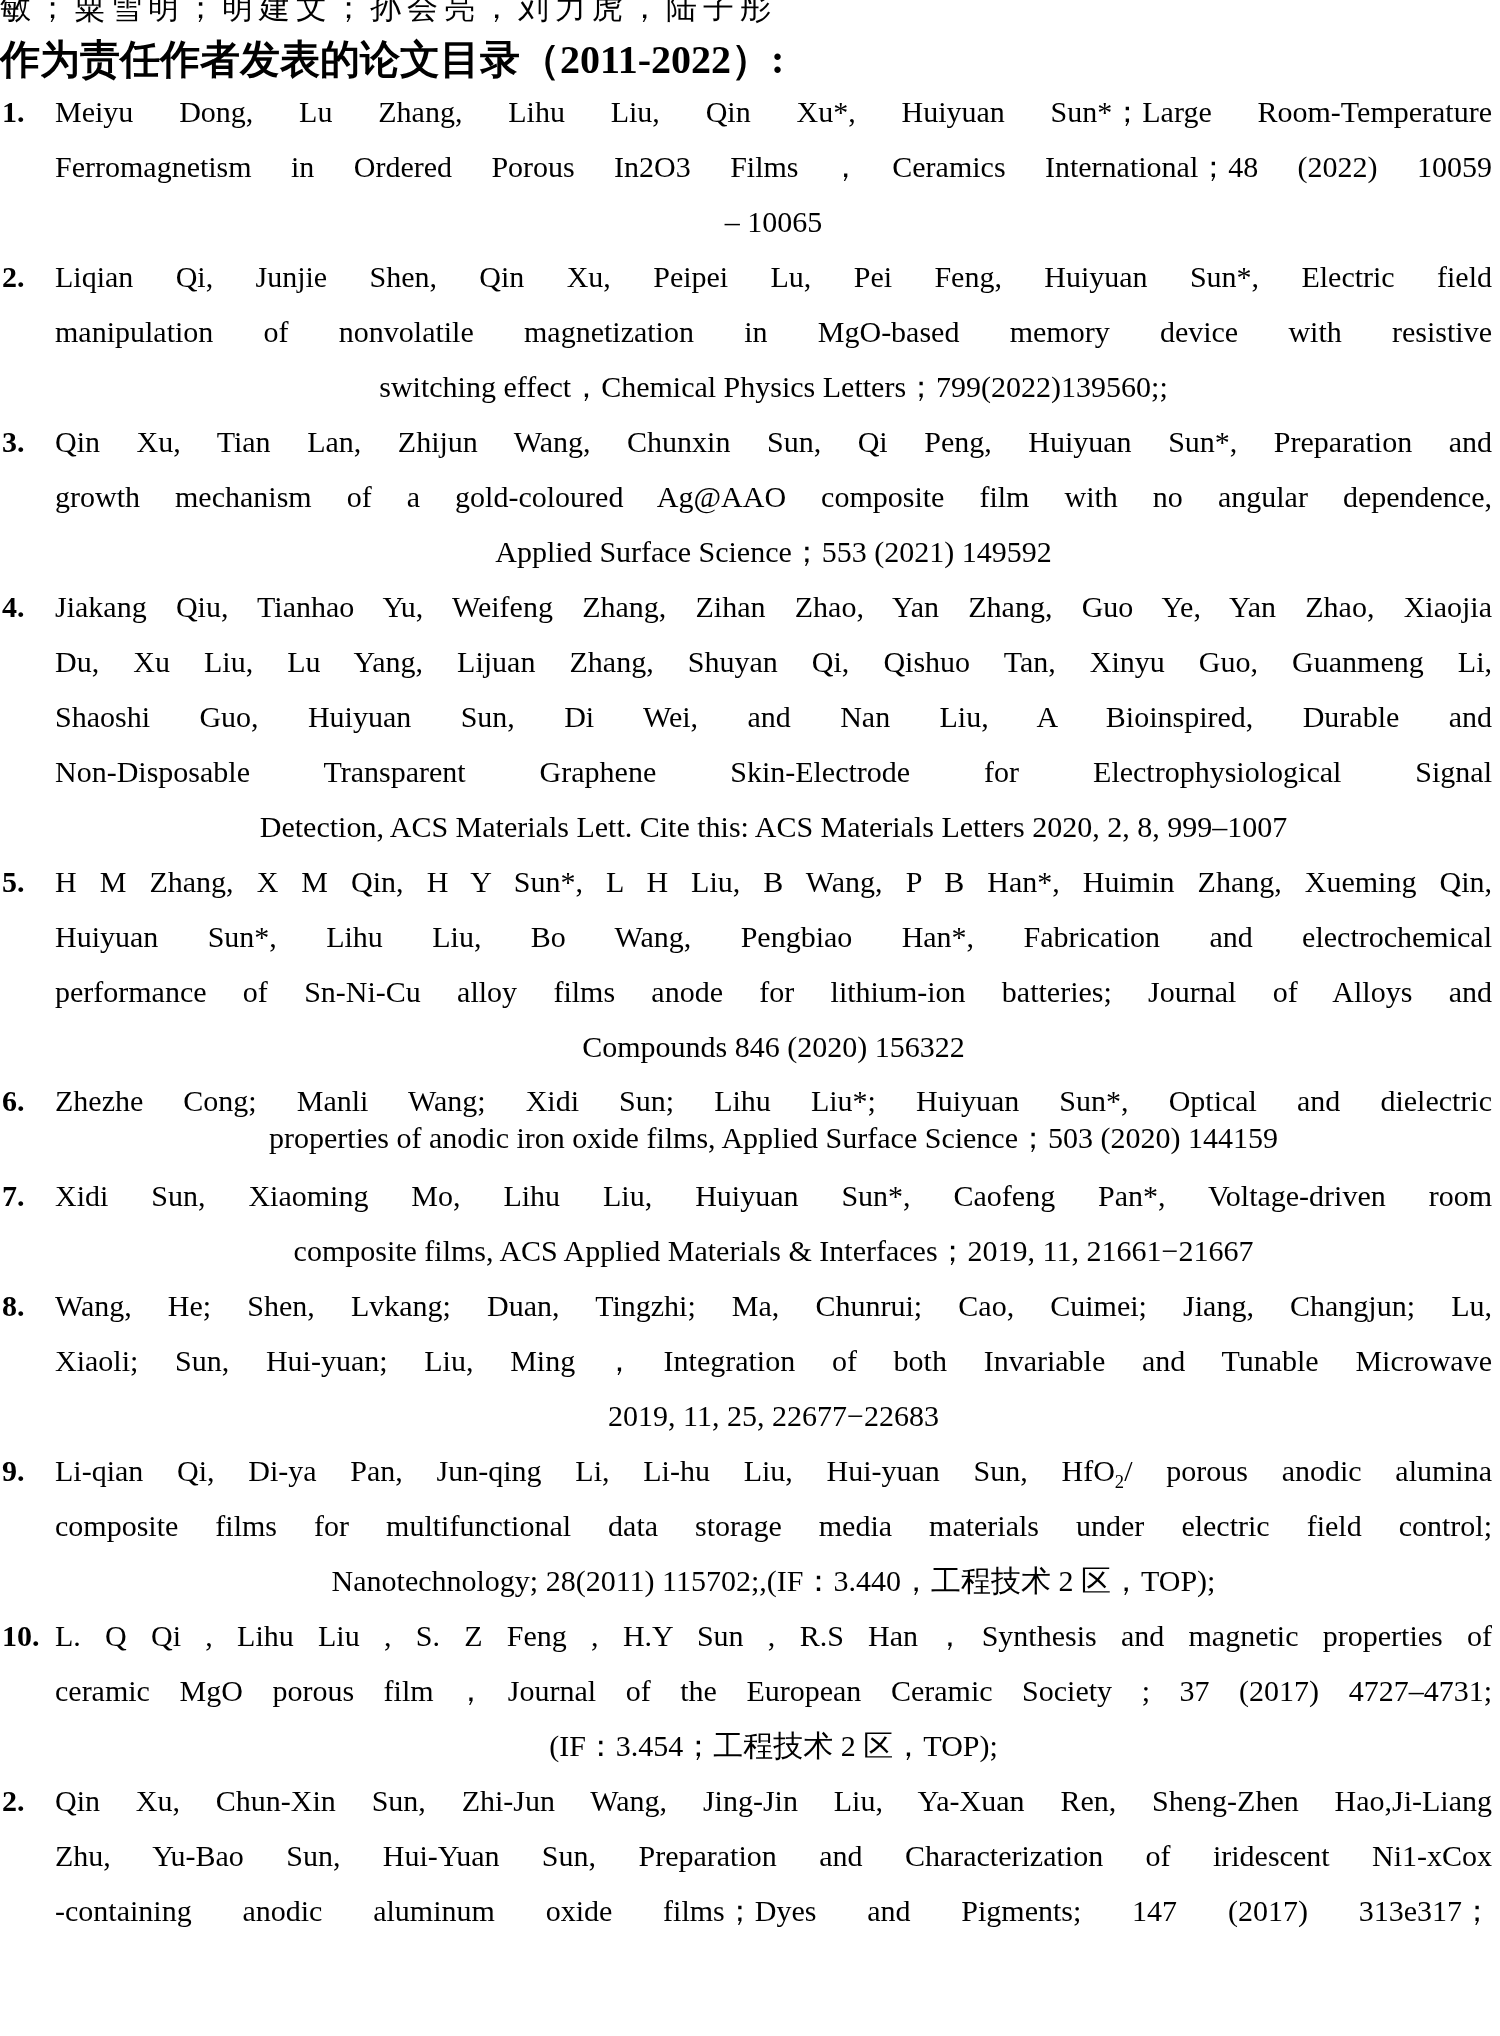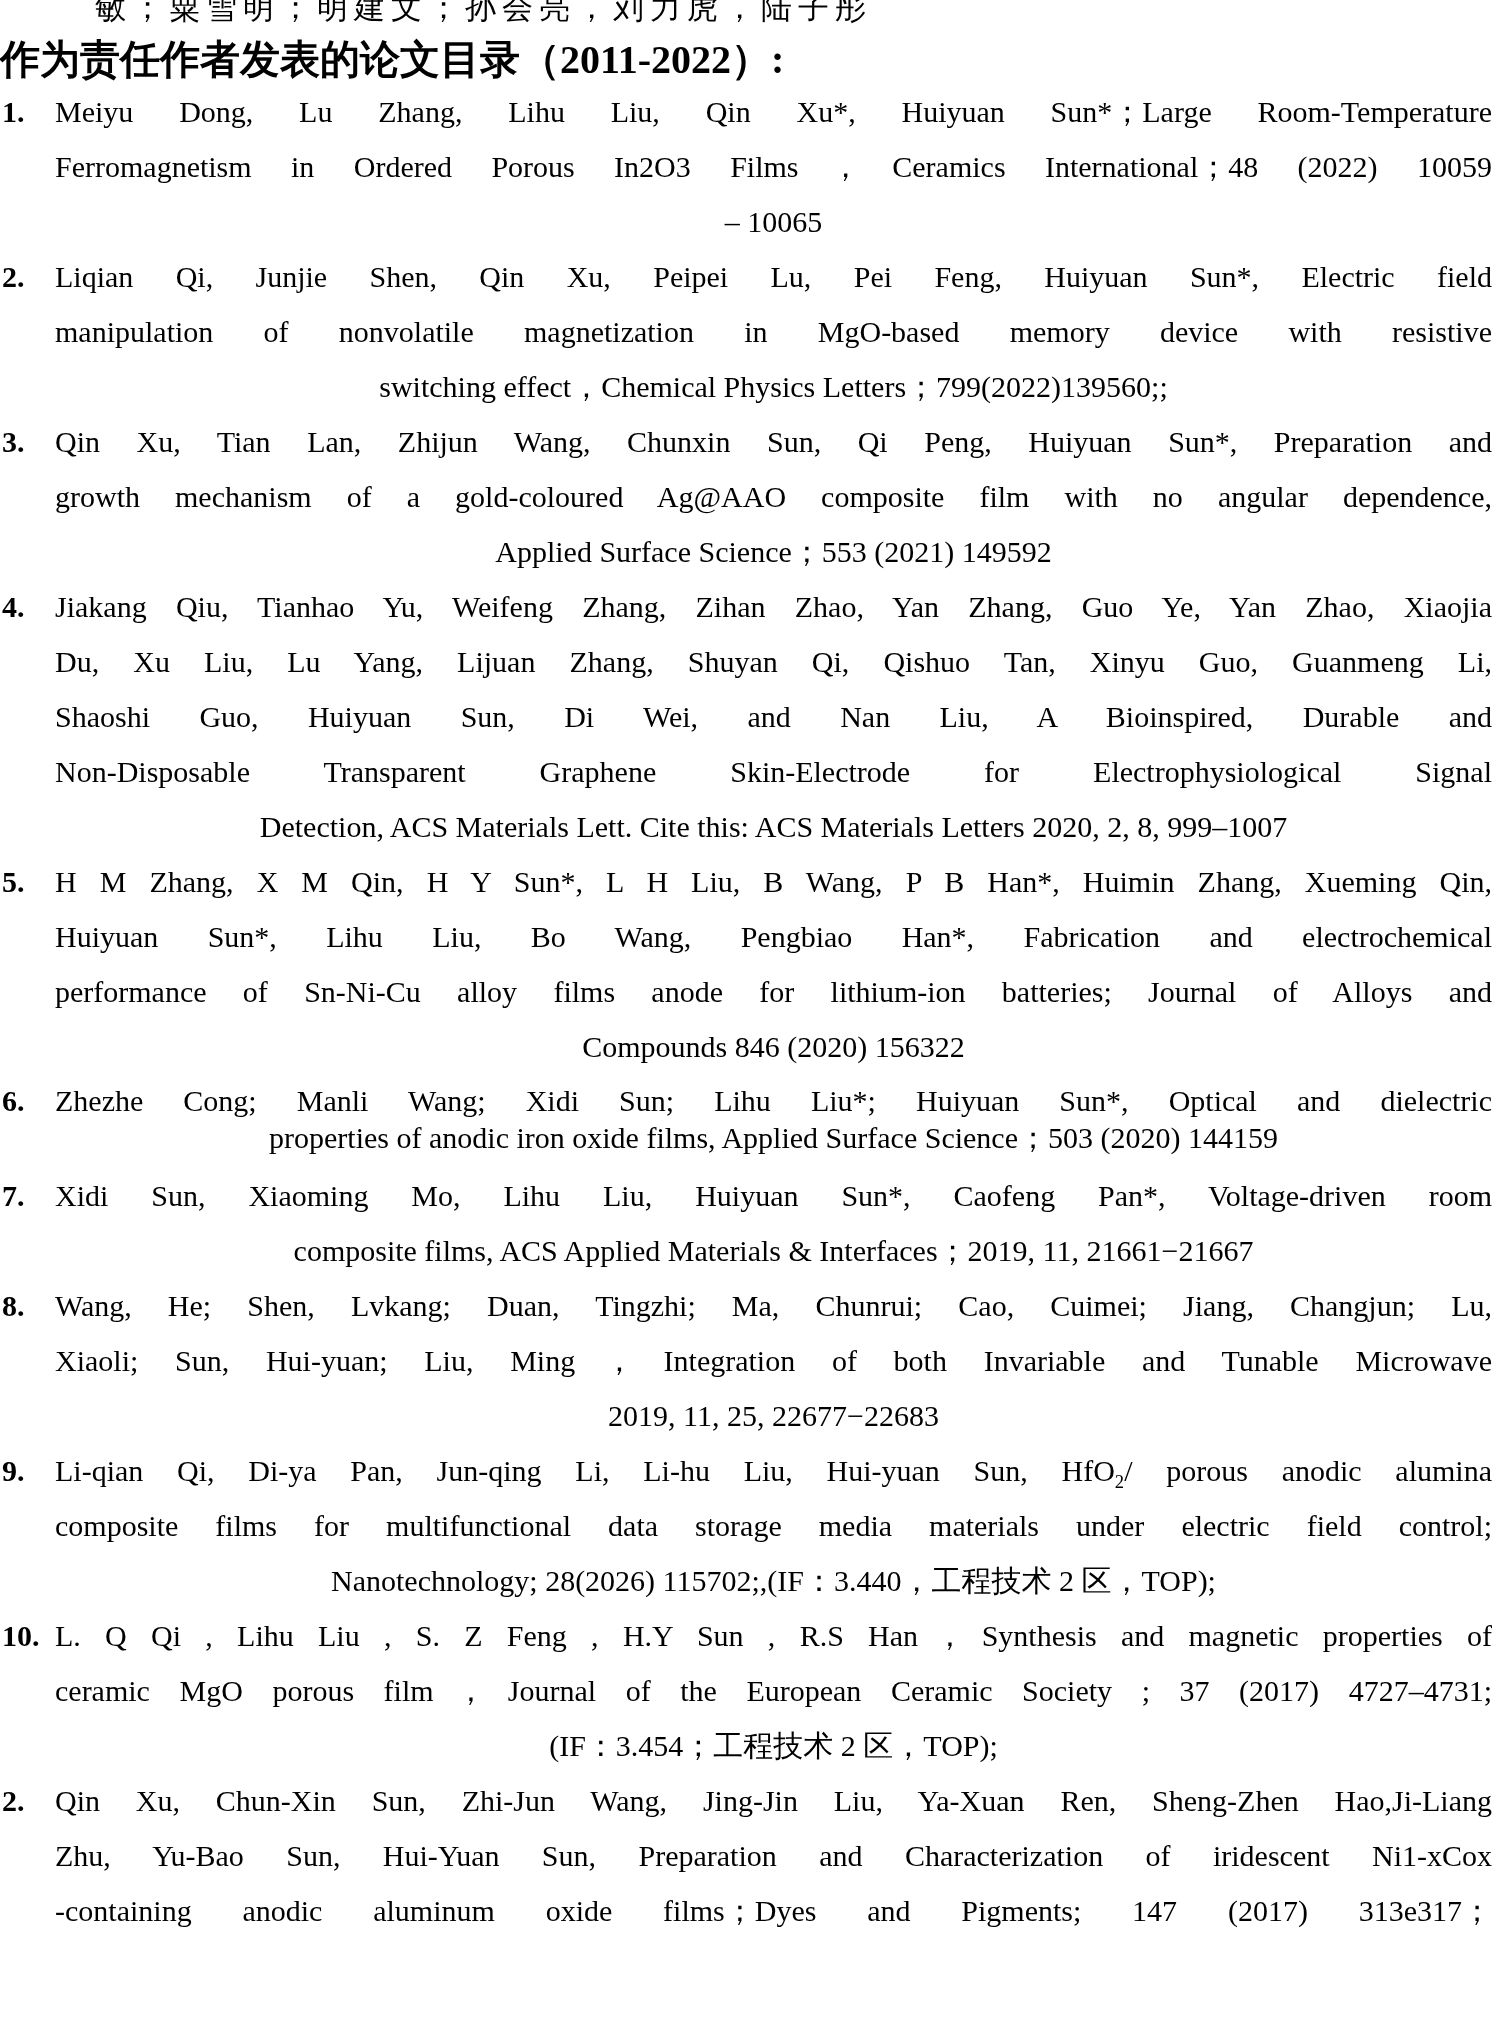--- a/index.html
+++ b/index.html
@@ -9,21 +9,20 @@
     background: #ffffff;
     color: #000000;
     font-family: "Liberation Serif", "DejaVu Serif", serif;
   }
   .page { width: 1500px; height: 2036px; overflow: hidden; }
 
   
   .partial-top {
     height: 34px;
     overflow: hidden;
-    padding-left: 95px;
     box-sizing: border-box;
   }
   .partial-top .partial-text {
     display: block;
     margin-top: -13px;
     font-size: 31px;
     line-height: 42px;
     letter-spacing: 6px;
     white-space: nowrap;
   }
@@ -123,21 +122,21 @@
       <li class="pub-item">
         <span class="num">8.</span>
         <div class="line just">Wang, He; Shen, Lvkang; Duan, Tingzhi; Ma, Chunrui; Cao, Cuimei; Jiang, Changjun; Lu,</div>
         <div class="line just">Xiaoli; Sun, Hui-yuan; Liu, Ming，Integration of both Invariable and Tunable Microwave</div>
         <div class="line left">2019, 11, 25, 22677−22683</div>
       </li>
       <li class="pub-item">
         <span class="num">9.</span>
         <div class="line just">Li-qian Qi, Di-ya Pan, Jun-qing Li, Li-hu Liu, Hui-yuan Sun, HfO<sub>2</sub>/ porous anodic alumina</div>
         <div class="line just">composite films for multifunctional data storage media materials under electric field control;</div>
-        <div class="line left">Nanotechnology; 28(2026) 115702;,(IF：3.440，工程技术 2 区，TOP);</div>
+        <div class="line left">Nanotechnology; 28(2011) 115702;,(IF：3.440，工程技术 2 区，TOP);</div>
       </li>
       <li class="pub-item">
         <span class="num">10.</span>
         <div class="line just">L. Q Qi , Lihu Liu , S. Z Feng , H.Y Sun , R.S Han，Synthesis and magnetic properties of</div>
         <div class="line just">ceramic MgO porous film，Journal of the European Ceramic Society ; 37 (2017) 4727–4731;</div>
         <div class="line left">(IF：3.454；工程技术 2 区，TOP);</div>
       </li>
       <li class="pub-item">
         <span class="num">2.</span>
         <div class="line just">Qin Xu, Chun-Xin Sun, Zhi-Jun Wang, Jing-Jin Liu, Ya-Xuan Ren, Sheng-Zhen Hao,Ji-Liang</div>

